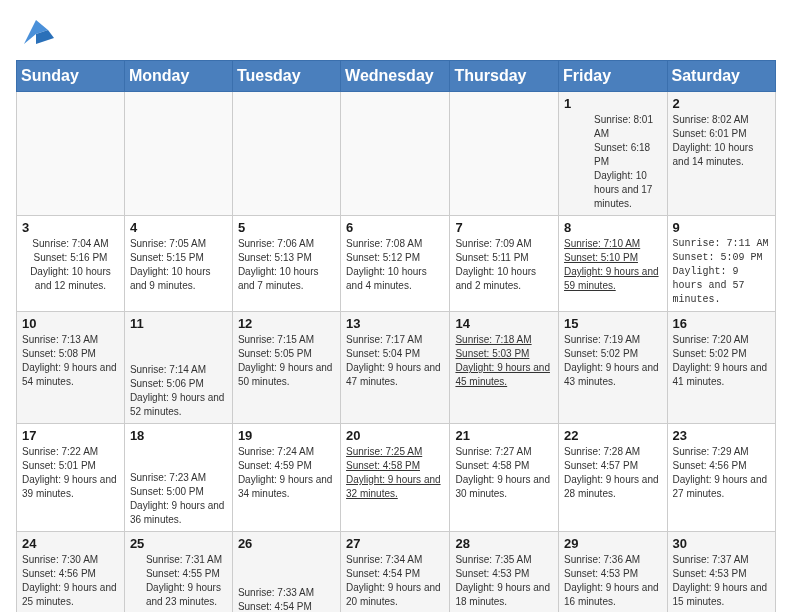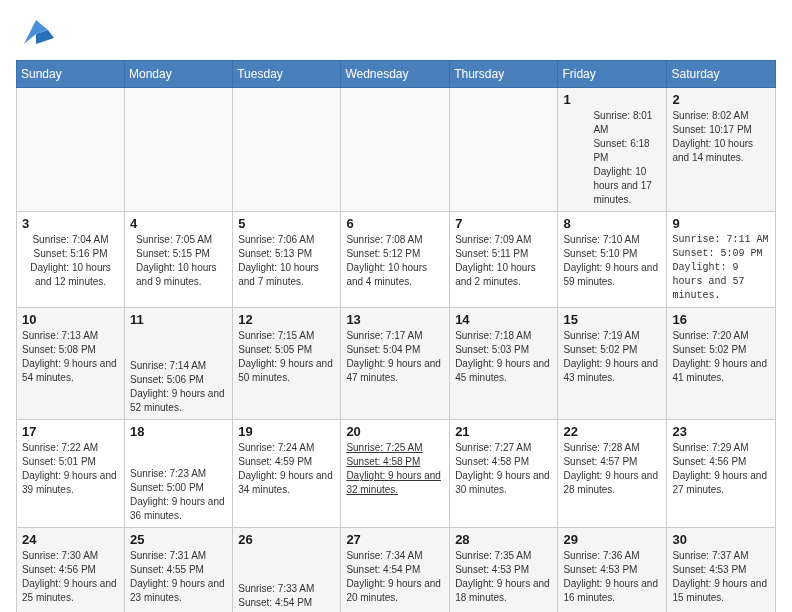--- a/index.html
+++ b/index.html
@@ -34,22 +34,22 @@
       color: #444;
     }
     .calendar {
       width: 100%;
       border-collapse: collapse;
       border: 1px solid #ccc;
     }
     .calendar th {
       background-color: #4a7fbd;
       color: #fff;
-      font-size: 12px;
-      font-weight: normal;
+      font-size: 16px;
+      font-weight: bold;
       padding: 6px 4px;
       text-align: left;
       border: 1px solid #3a6fad;
     }
     .calendar td {
       border: 1px solid #ccc;
       vertical-align: top;
       padding: 4px 5px;
       font-size: 10px;
       color: #333;
@@ -131,34 +131,34 @@
         <td class="empty-cell"></td>
         <td>
           <span class="day-number">1</span>
           <div class="day-info" style="white-space: pre-line; margin-left: 30px;">Sunrise: 8:01 AM
 Sunset: 6:18 PM
 Daylight: 10 hours and 17 minutes.</div>
         </td>
         <td>
           <span class="day-number">2</span>
           <div class="day-info" style="white-space: pre-line;">Sunrise: 8:02 AM
-Sunset: 10:17 PM
+Sunset: 6:01 PM
 Daylight: 10 hours and 14 minutes.</div>
         </td>
       </tr>
       <tr>
         <td>
           <span class="day-number">3</span>
           <div class="day-info" style="white-space: pre-line; text-align: center;">Sunrise: 7:04 AM
 Sunset: 5:16 PM
 Daylight: 10 hours and 12 minutes.</div>
         </td>
         <td>
           <span class="day-number">4</span>
-          <div class="day-info" style="white-space: pre-line; margin-left: 6px;">Sunrise: 7:05 AM
+          <div class="day-info" style="white-space: pre-line;">Sunrise: 7:05 AM
 Sunset: 5:15 PM
 Daylight: 10 hours and 9 minutes.</div>
         </td>
         <td>
           <span class="day-number">5</span>
           <div class="day-info" style="white-space: pre-line;">Sunrise: 7:06 AM
 Sunset: 5:13 PM
 Daylight: 10 hours and 7 minutes.</div>
         </td>
         <td>
@@ -168,21 +168,21 @@
 Daylight: 10 hours and 4 minutes.</div>
         </td>
         <td>
           <span class="day-number">7</span>
           <div class="day-info" style="white-space: pre-line;">Sunrise: 7:09 AM
 Sunset: 5:11 PM
 Daylight: 10 hours and 2 minutes.</div>
         </td>
         <td>
           <span class="day-number">8</span>
-          <div class="day-info" style="white-space: pre-line;">Sunrise: 7:10 AM
+          <div class="day-info" style="white-space: pre-line; text-decoration: underline;">Sunrise: 7:10 AM
 Sunset: 5:10 PM
 Daylight: 9 hours and 59 minutes.</div>
         </td>
         <td>
           <span class="day-number">9</span>
           <div class="day-info" style="white-space: pre-line; font-family: Liberation Mono, monospace;">Sunrise: 7:11 AM
 Sunset: 5:09 PM
 Daylight: 9 hours and 57 minutes.</div>
         </td>
       </tr>
@@ -206,21 +206,21 @@
 Daylight: 9 hours and 50 minutes.</div>
         </td>
         <td>
           <span class="day-number">13</span>
           <div class="day-info" style="white-space: pre-line;">Sunrise: 7:17 AM
 Sunset: 5:04 PM
 Daylight: 9 hours and 47 minutes.</div>
         </td>
         <td>
           <span class="day-number">14</span>
-          <div class="day-info" style="white-space: pre-line;">Sunrise: 7:18 AM
+          <div class="day-info" style="white-space: pre-line; text-decoration: underline;">Sunrise: 7:18 AM
 Sunset: 5:03 PM
 Daylight: 9 hours and 45 minutes.</div>
         </td>
         <td>
           <span class="day-number">15</span>
           <div class="day-info" style="white-space: pre-line;">Sunrise: 7:19 AM
 Sunset: 5:02 PM
 Daylight: 9 hours and 43 minutes.</div>
         </td>
         <td>
@@ -276,21 +276,21 @@
       </tr>
       <tr>
         <td>
           <span class="day-number">24</span>
           <div class="day-info" style="white-space: pre-line;">Sunrise: 7:30 AM
 Sunset: 4:56 PM
 Daylight: 9 hours and 25 minutes.</div>
         </td>
         <td>
           <span class="day-number">25</span>
-          <div class="day-info" style="white-space: pre-line;">Sunrise: 7:31 AM
+          <div class="day-info" style="white-space: pre-line; margin-left: 16px;">Sunrise: 7:31 AM
 Sunset: 4:55 PM
 Daylight: 9 hours and 23 minutes.</div>
         </td>
         <td>
           <span class="day-number">26</span>
           <div class="day-info" style="white-space: pre-line; margin-top: 35px;">Sunrise: 7:33 AM
 Sunset: 4:54 PM
 Daylight: 9 hours and 21 minutes.</div>
         </td>
         <td>

